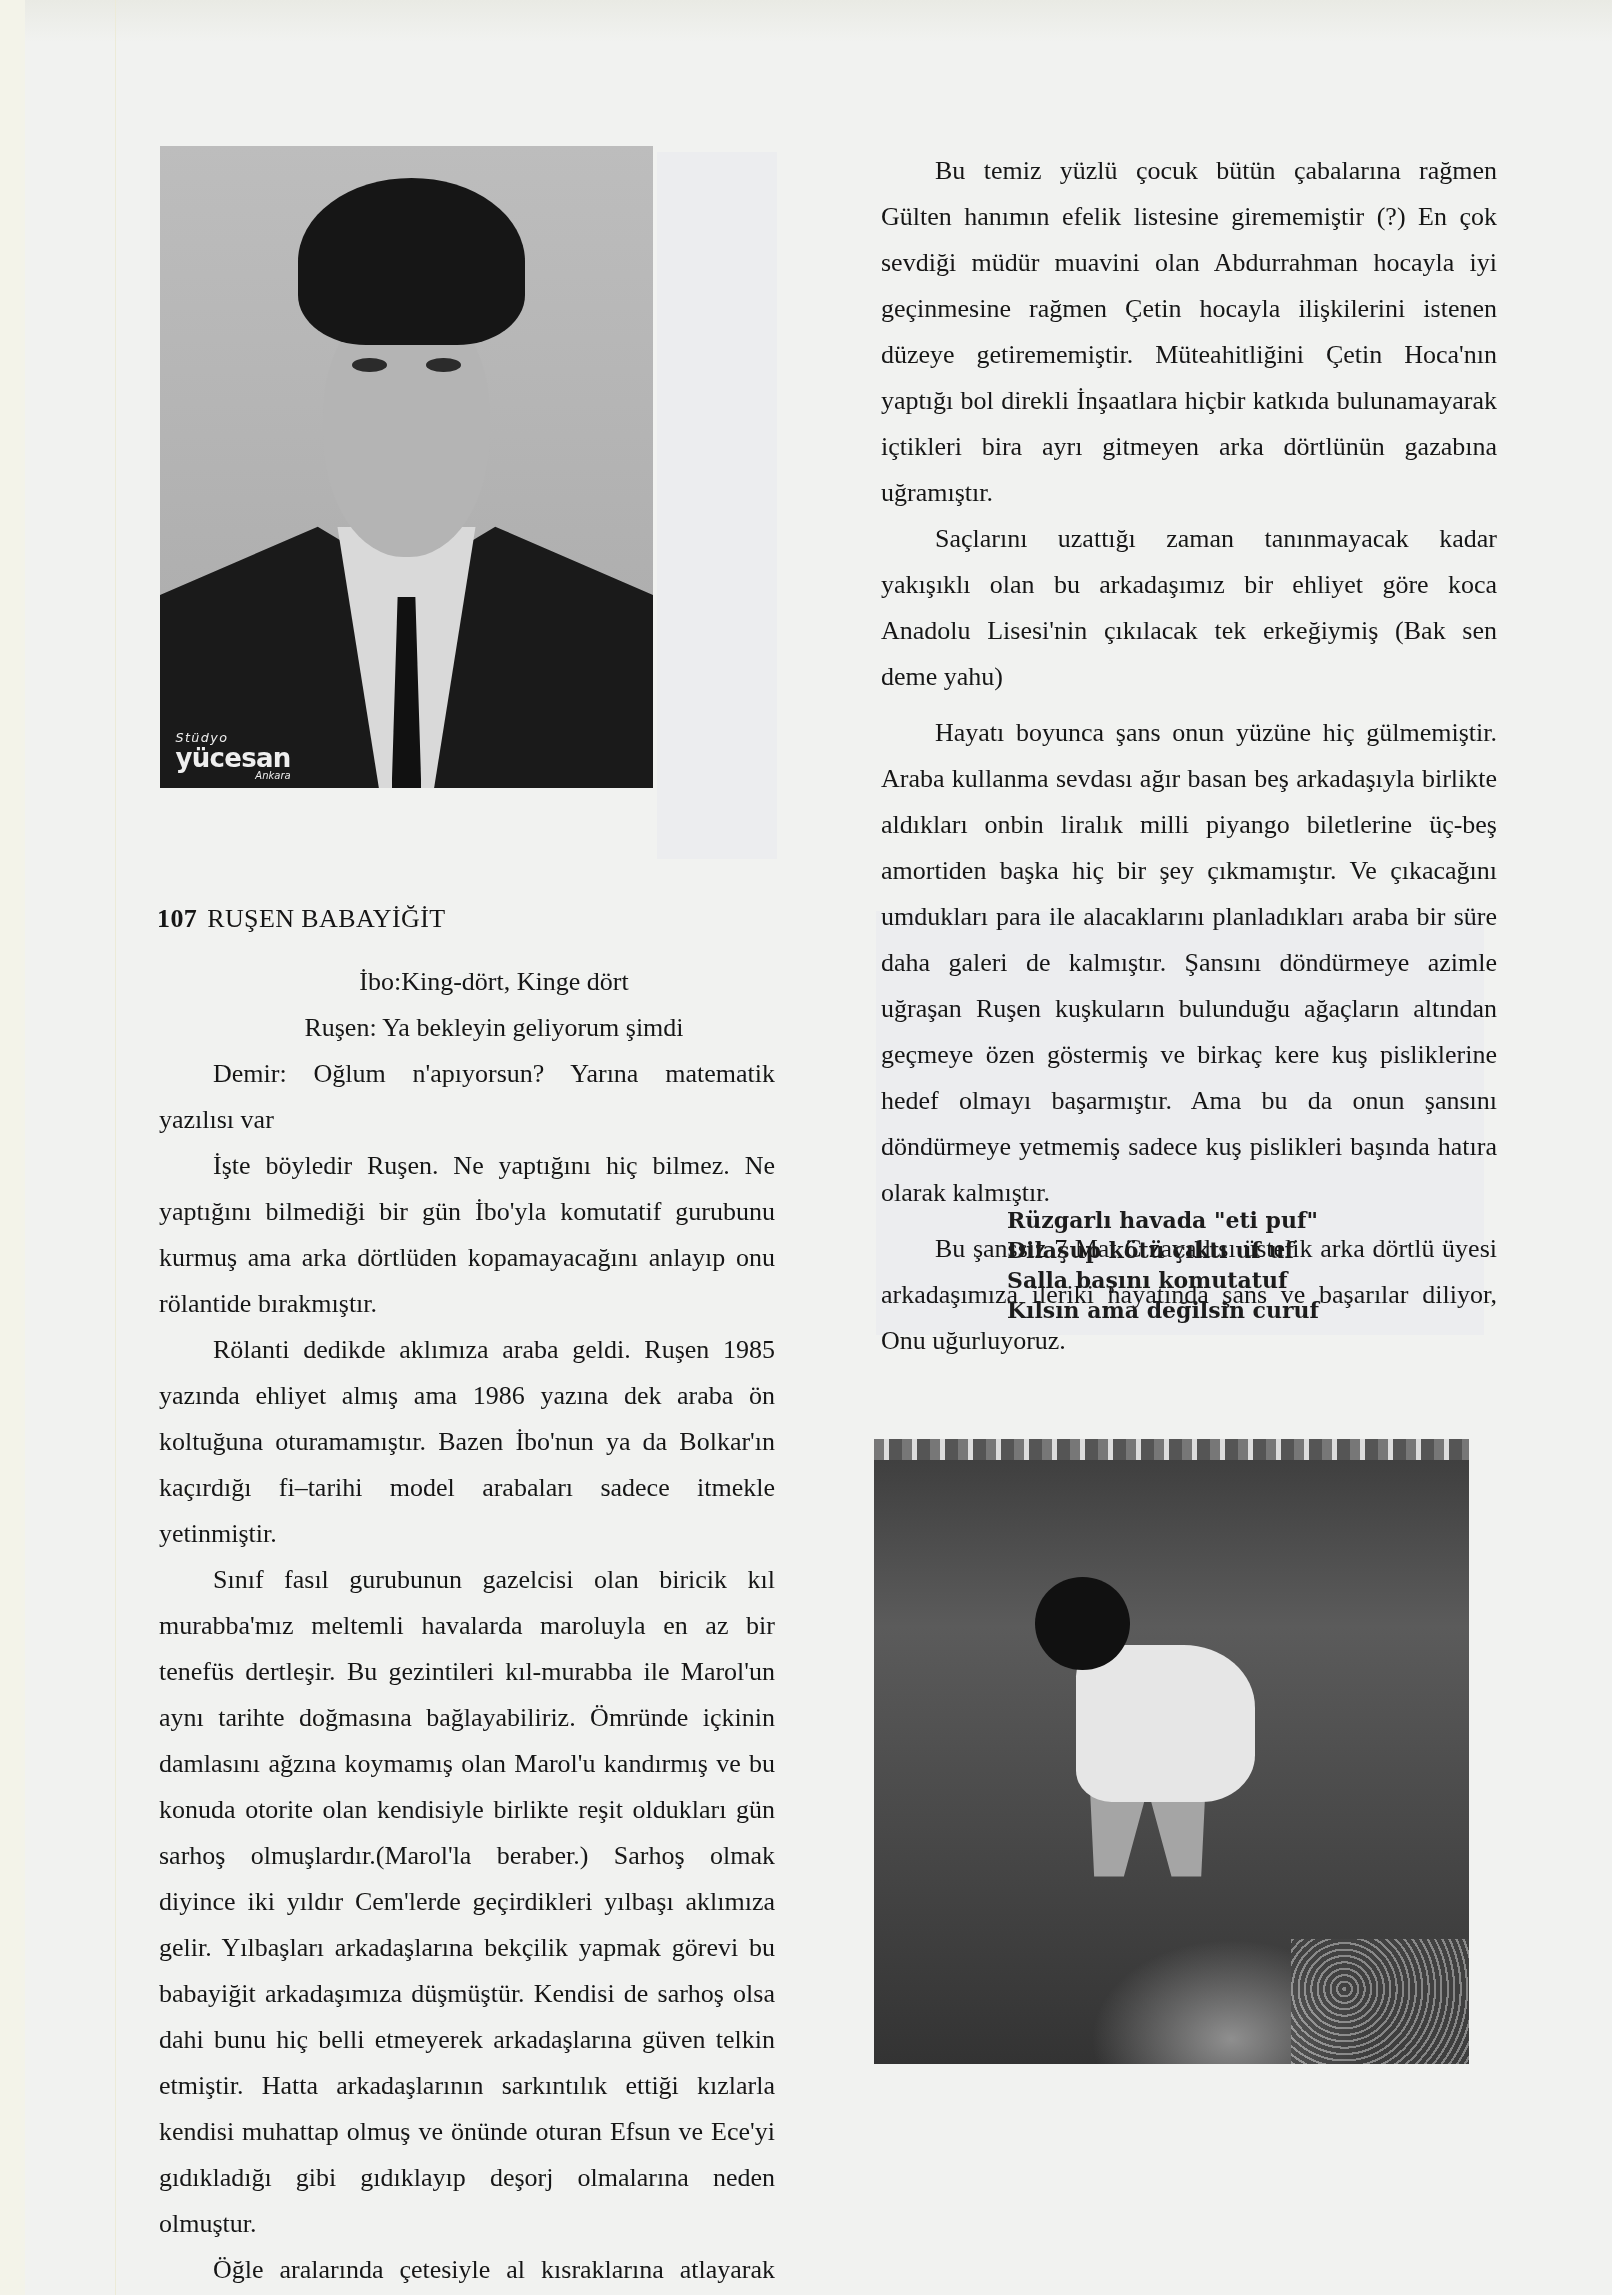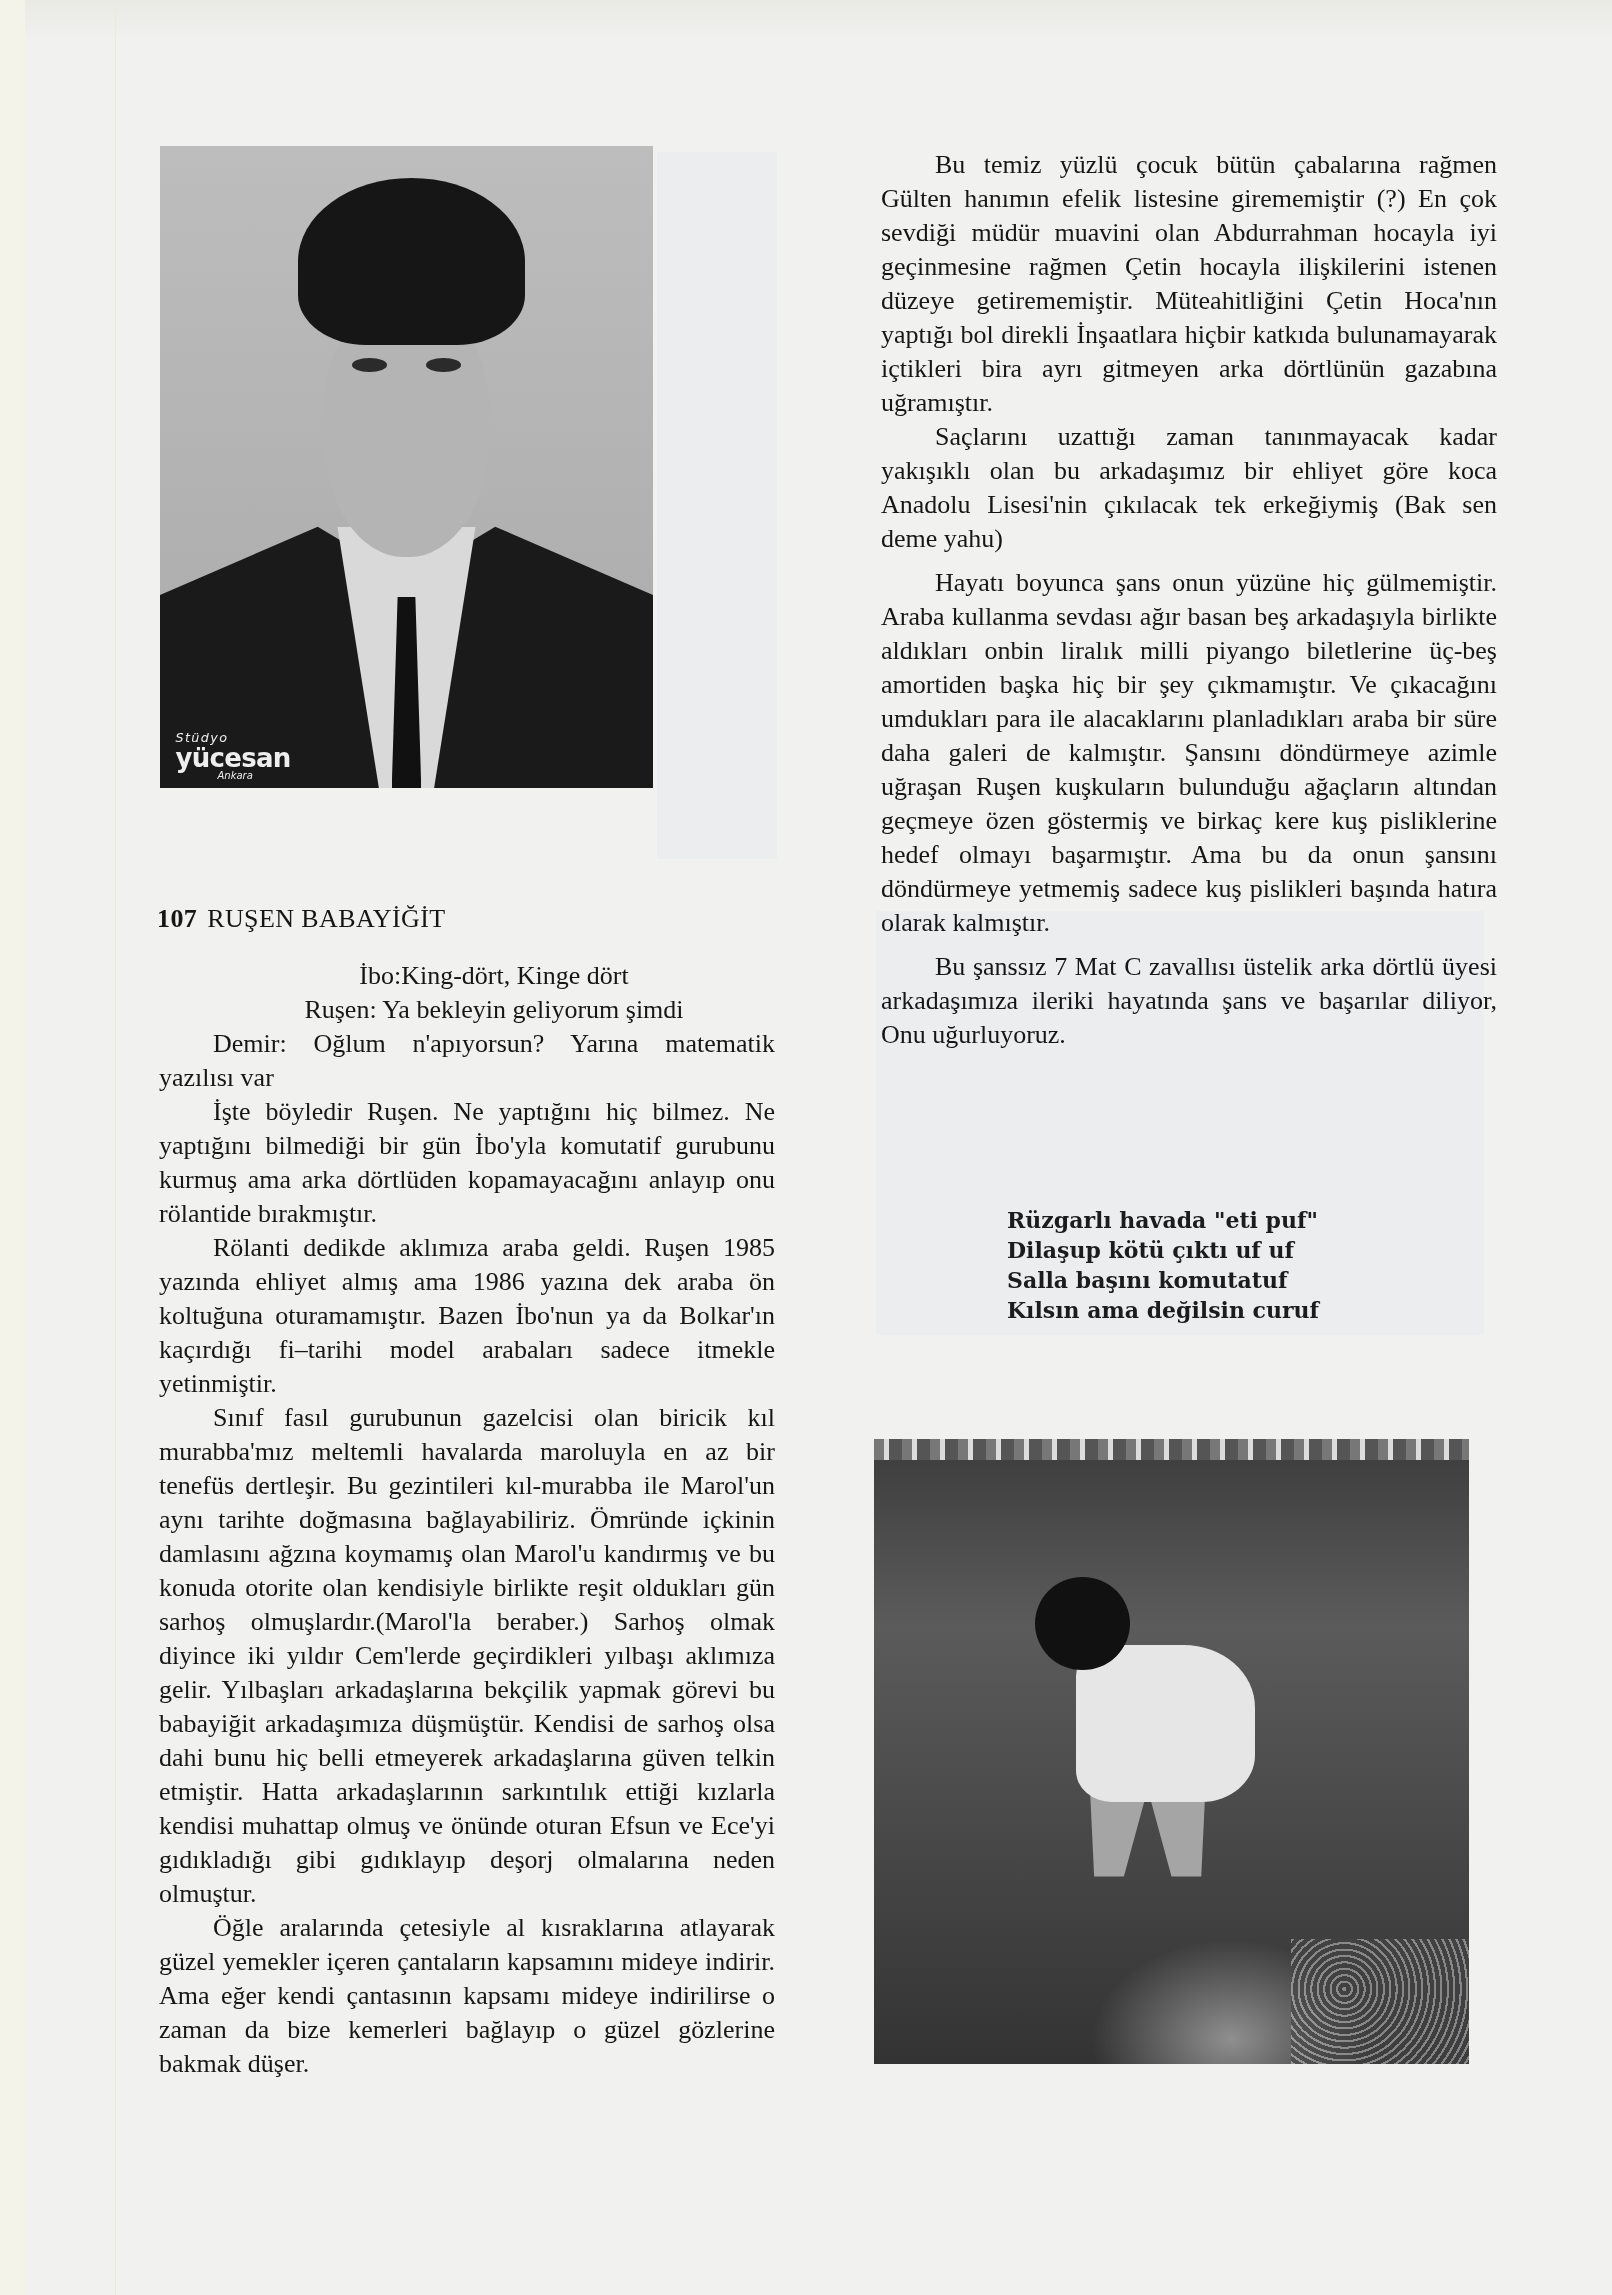--- a/index.html
+++ b/index.html
@@ -58,40 +58,40 @@
     background: #161616; border-radius: 50% 50% 30% 30%;
   }
   .portrait .eye { position: absolute; top: 33%; width: 7%; height: 2.2%; background: #2b2b2b; border-radius: 50%; }
   .portrait .eye.l { left: 39%; } .portrait .eye.r { left: 54%; }
   .studio-stamp {
     position: absolute; left: 15.5px; bottom: 7px; color: #eee;
     font-family: "DejaVu Sans", sans-serif; line-height: 1;
   }
   .studio-stamp .s1 { font-style: italic; font-size: 12.7px; letter-spacing: 1.4px; }
   .studio-stamp .s2 { font-weight: bold; font-size: 26px; letter-spacing: -0.7px; }
-  .studio-stamp .s3 { font-style: italic; font-size: 10px; padding-left: 42px; }
+  .studio-stamp .s3 { font-style: italic; font-size: 10px; padding-left: 42px; text-align: right; }
 
   .beach {
     left: 874px; top: 1439px; width: 595px; height: 625px;
     background:
       radial-gradient(ellipse 198px 141px at 60% 96%, #8f8f8f 0%, transparent 70%),
       linear-gradient(#3c3c3c 0%, #5b5b5b 30%, #4a4a4a 60%, #333 100%);
   }
   .beach .shore {
     position: absolute; left: 0; right: 0; top: 0; height: 21px;
     background: repeating-linear-gradient(90deg, #777 0 10px, #ddd 10px 15.5px, #555 15.5px 28px);
   }
   .beach .child-hair { position:absolute; left: 27%; top: 22%; width: 16%; height: 15%; background:#111; border-radius: 50%; }
   .beach .child-shirt { position:absolute; left: 34%; top: 33%; width: 30%; height: 25%; background:#e6e6e6; border-radius: 20% 40% 30% 20%; }
   .beach .child-legs { position:absolute; left: 36%; top: 50%; width: 20%; height: 20%; background:#a5a5a5; clip-path: polygon(0 0,100% 0, 95% 100%, 70% 100%, 50% 30%, 30% 100%, 5% 100%); }
   .beach .pebbles { position:absolute; right:0; bottom:0; width:30%; height:20%;
     background: repeating-radial-gradient(circle at 30% 40%, #bbb 0 2.1px, #444 2.1px 6.4px); opacity:.6; }
 
   
-  .col { position: absolute; font-size: 26px; line-height: 34px; text-align: justify; }
+  .col { position: absolute; font-size: 26px; line-height: 46px; text-align: justify; }
   .col p { margin: 0; }
   .col .indent { text-indent: 54px; }
   .left-col { left: 159px; top: 959px; width: 616px; }
   .right-col { left: 881px; top: 148px; width: 616px; }
   .section-title {
     position: absolute; left: 157px; top: 873px;
     font-family: "Liberation Serif", serif; font-size: 26px; letter-spacing: 0.4px; margin-top: 31px;
   }
   .section-title .num { font-weight: bold; margin-right: 10px; }
   .dialogue-line { text-indent: 54px; text-align: center; }

